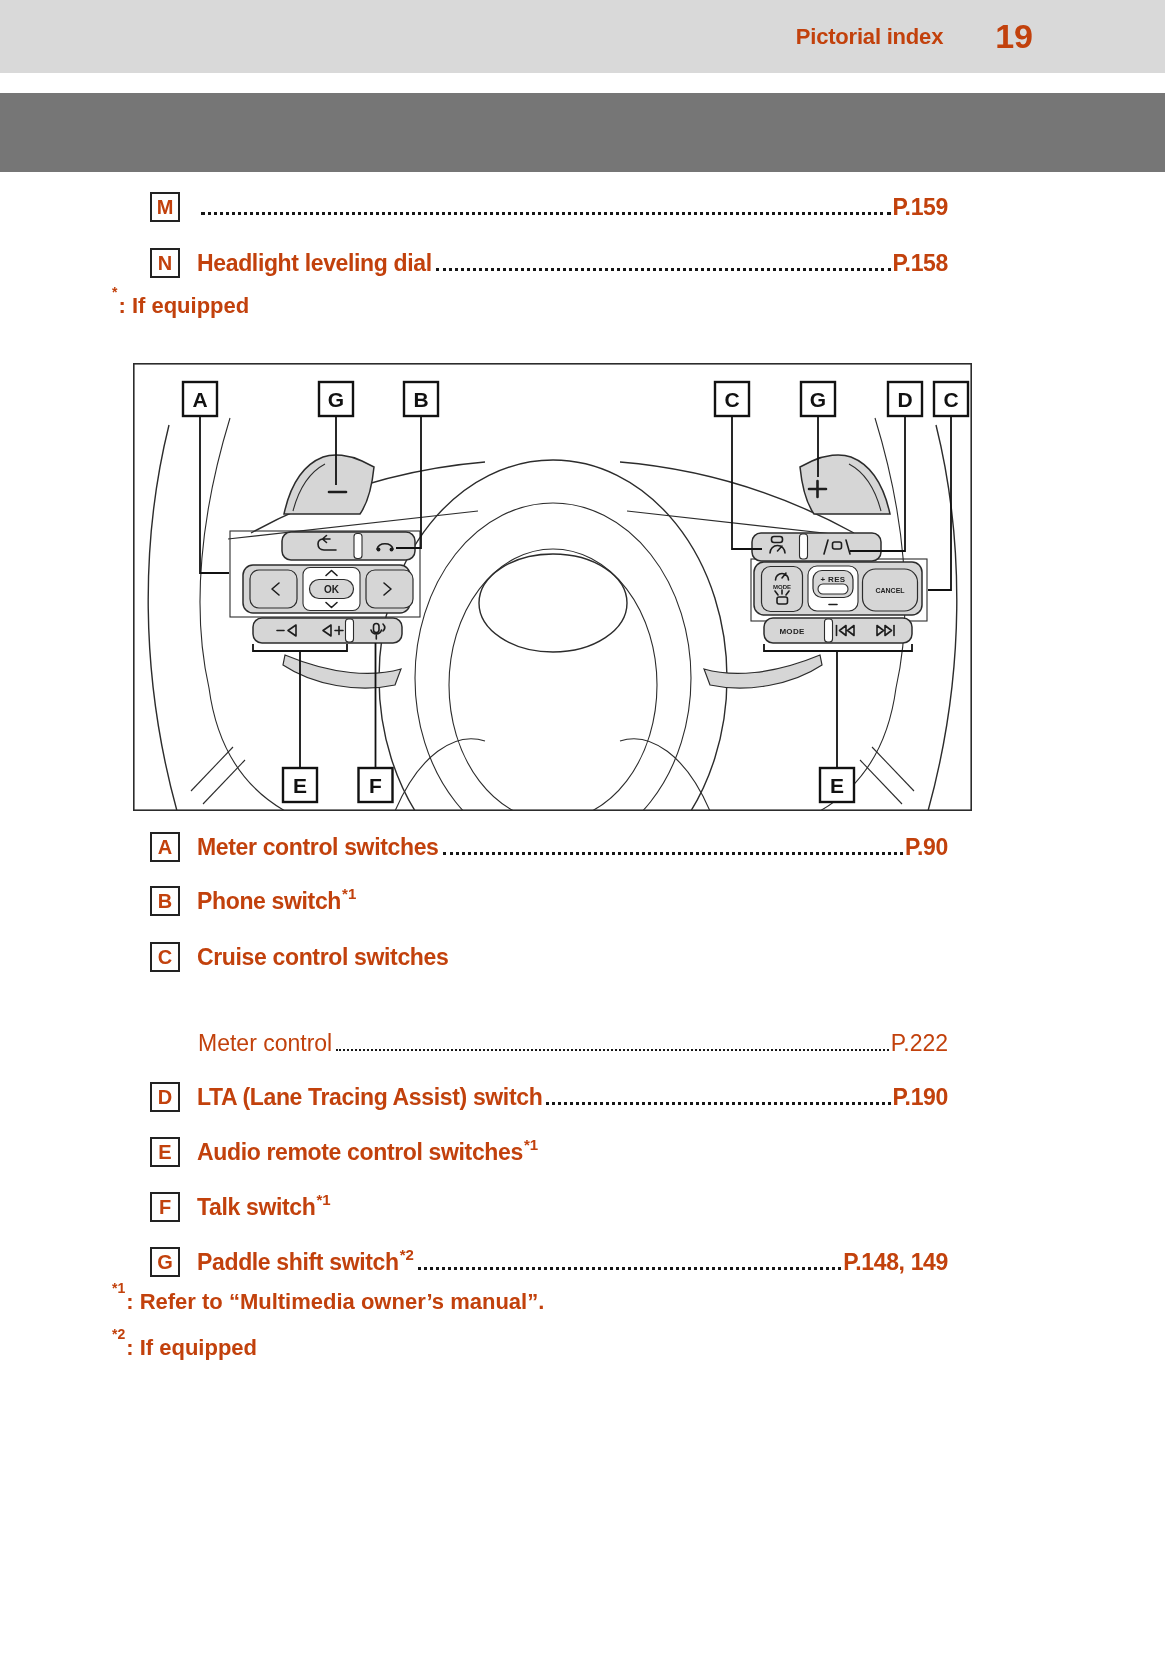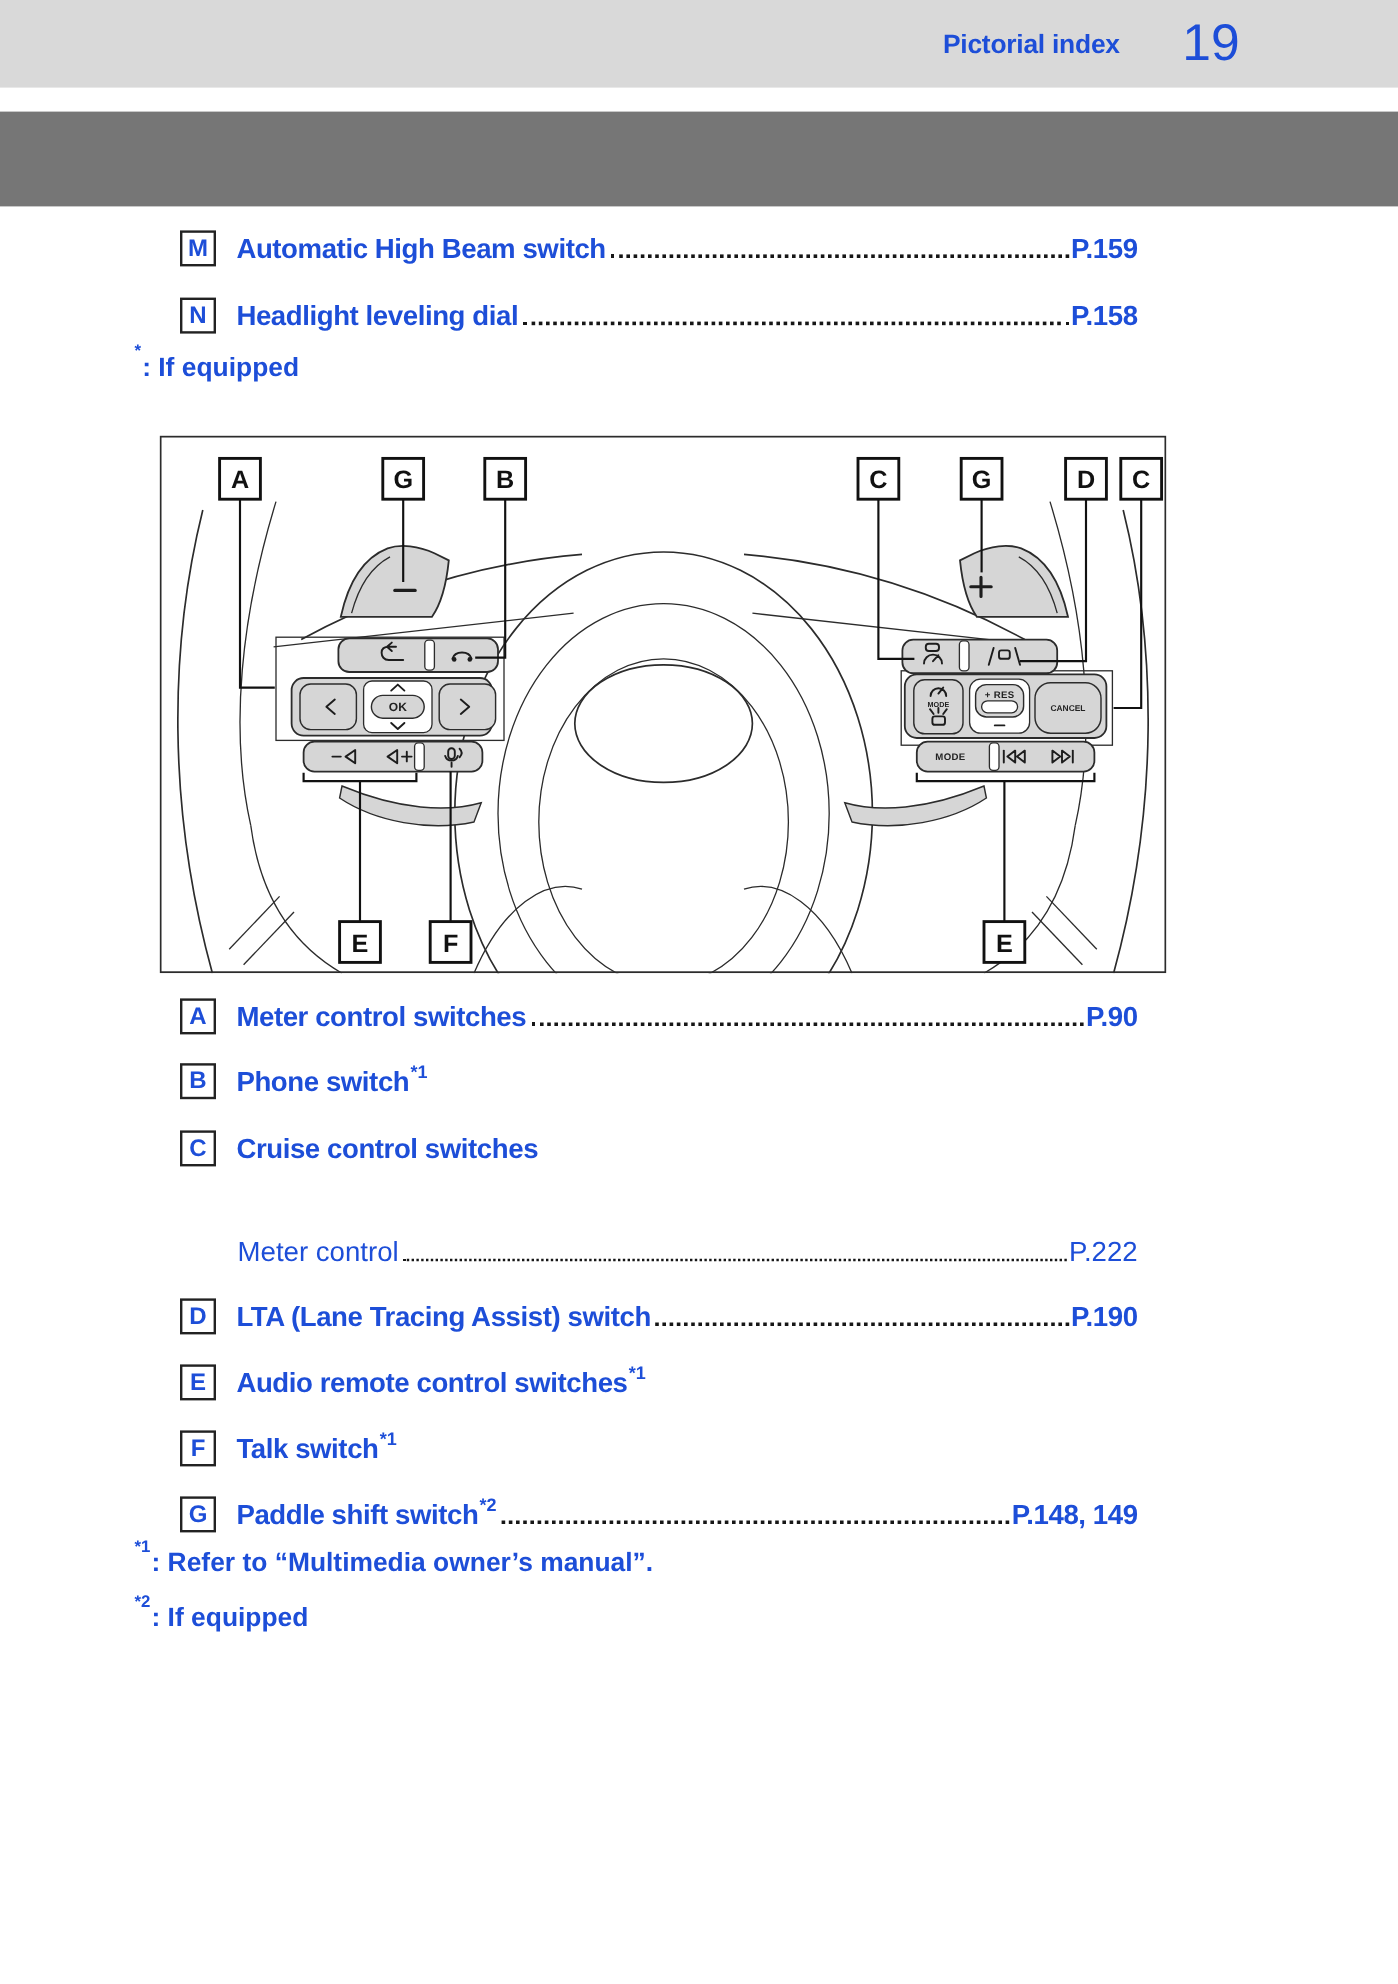--- a/index.html
+++ b/index.html
@@ -1,23 +1,23 @@
 <!DOCTYPE html>
 <html><head>
 <meta charset="utf-8">
 <style>
   html,body{margin:0;padding:0;background:#fff;}
   .page{position:relative;width:1165px;height:1653px;background:#fff;overflow:hidden;
-        font-family:"Liberation Sans",sans-serif;color:#1d4ed8;}
+        font-family:"Liberation Sans",sans-serif;color:#c2410c;}
   
   .topbar{position:absolute;top:0;left:0;width:1165px;height:73px;background:#d9d9d9;
           display:flex;align-items:center;justify-content:flex-end;gap:52px;
           padding-right:132px;box-sizing:border-box;}
   .topbar .title{font-weight:700;font-size:22px;letter-spacing:-0.2px;}
-  .topbar .num{font-weight:400;font-size:43px;}
+  .topbar .num{font-weight:700;font-size:34px;}
   .darkband{position:absolute;top:93px;left:0;width:1165px;height:79px;background:#767676;}
   
   .row{position:absolute;left:150px;width:798px;display:flex;align-items:center;height:30px;}
   .keybox{width:26px;height:26px;border:2px solid #222;font-size:20px;font-weight:700;
           display:flex;align-items:center;justify-content:center;margin-right:17px;flex:none;
           background:#fff;}
   .lbl{font-size:23px;font-weight:700;letter-spacing:-0.35px;white-space:nowrap;}
   .row sup{font-size:15px;font-weight:700;position:relative;top:-8px;margin-left:1px;}
   .leader{flex:1;border-bottom:3px dotted #161616;margin:0 2px 7px 4px;align-self:flex-end;height:0;min-width:30px;}
   .pg{font-size:23px;font-weight:700;letter-spacing:-0.35px;white-space:nowrap;text-align:right;}
@@ -48,21 +48,20 @@
 <div class="page">
 
   <header class="topbar">
     <span class="title">Pictorial index</span>
     <span class="num">19</span>
   </header>
   <div class="darkband"></div>
 
   <div class="row" style="top:192px">
     <span class="keybox">M</span>
-    <span class="lbl">Automatic High Beam switch</span>
     <span class="leader"></span>
     <span class="pg">P.159</span>
   </div>
   <div class="row" style="top:248px">
     <span class="keybox">N</span>
     <span class="lbl">Headlight leveling dial</span>
     <span class="leader"></span>
     <span class="pg">P.158</span>
   </div>
   <div class="fn" style="top:292px">

